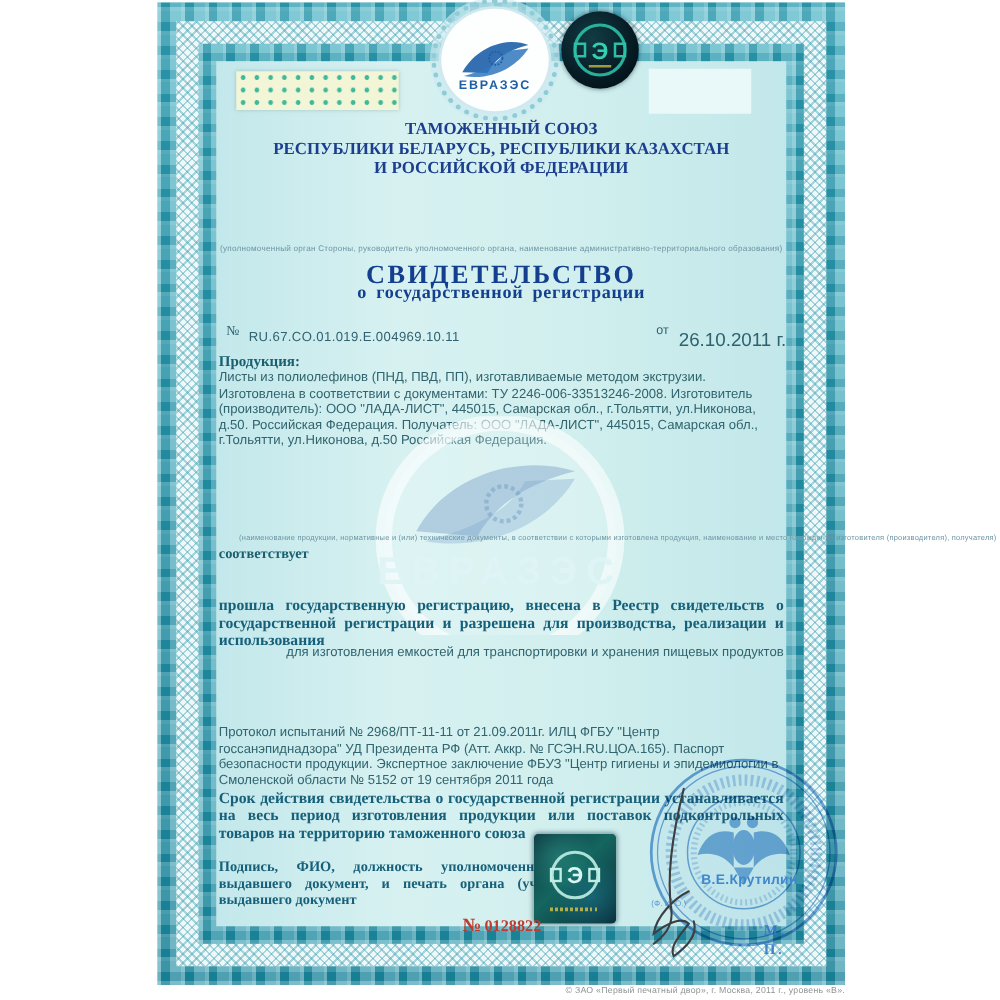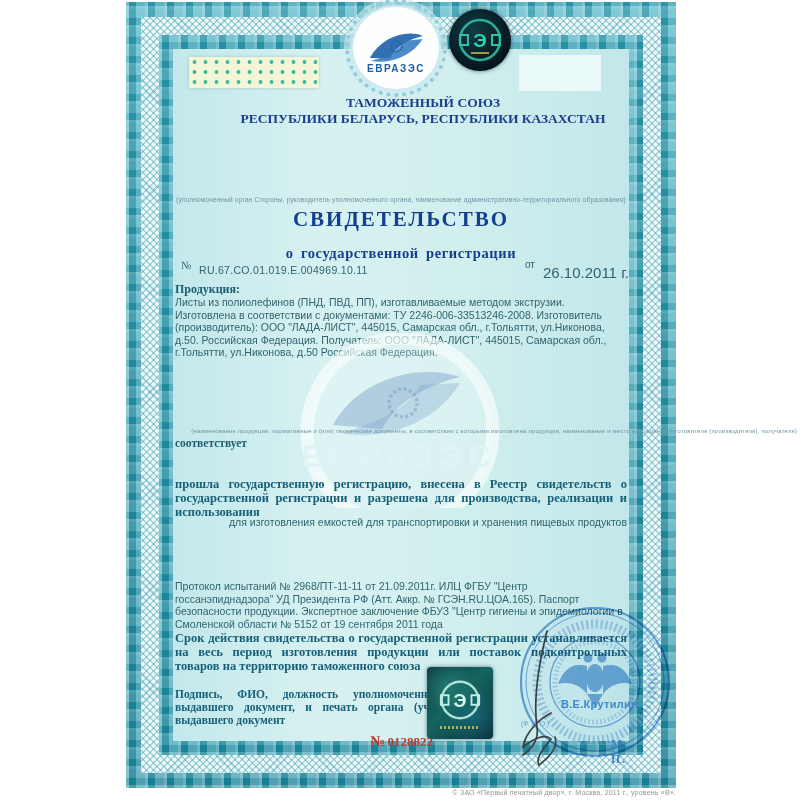--- a/index.html
+++ b/index.html
@@ -59,27 +59,27 @@
   .holo-circle{
     left:276px;top:-40px;width:62px;height:62px;border-radius:50%;
     background:radial-gradient(circle at 40% 35%, #123c44 0%, #071d26 55%, #02080d 100%);
     box-shadow:0 0 4px rgba(0,30,40,.6);
     display:flex;align-items:center;justify-content:center;
   }
   .holo-circle svg{position:static;}
 
   
   .hdr{left:0;top:46px;width:100%;text-align:center;color:#1c3e8e;
-       font-family:"Liberation Serif", serif;font-weight:bold;font-size:13.5px;line-height:15.5px;padding-left:22px;}
+       font-family:"Liberation Serif", serif;font-weight:bold;font-size:13.5px;line-height:15.5px;}
   .authority{left:0;top:97px;width:100%;text-align:center;color:#30646f;font-size:10.8px;line-height:13px;}
   .cap{color:#6d95a3;font-size:6.5px;letter-spacing:.2px;white-space:nowrap;}
   .cap1{left:0;top:147px;width:100%;text-align:center;}
   .title-main{left:0;top:158px;width:100%;text-align:center;color:#143f8e;
        font-family:"Liberation Serif", serif;font-weight:bold;font-size:21px;letter-spacing:2px;}
-  .title-sub{left:0;top:196px;width:100%;text-align:center;color:#143f8e;
+  .title-sub{left:0;top:177px;width:100%;text-align:center;color:#143f8e;
        font-family:"Liberation Serif", serif;font-weight:bold;font-size:14.5px;letter-spacing:.6px;word-spacing:3px;}
 
   .num-label{left:8px;top:210px;font-family:"Liberation Serif", serif;font-size:11px;color:#2f6270;}
   .num-value{left:26px;top:215px;font-size:10.5px;color:#2f6270;letter-spacing:.3px;}
   .date-label{left:352px;top:210px;font-size:10px;color:#2f6270;}
   .date-value{left:370px;top:215px;font-size:15px;color:#2f6270;}
 
   .lbl-bold{font-family:"Liberation Serif", serif;font-weight:bold;color:#195f70;font-size:12px;}
   .body-txt{font-size:10.5px;line-height:12.6px;color:#30646f;width:452px;left:2px;}
   .para-bold{
@@ -158,20 +158,21 @@
         <rect x="4" y="19" width="8" height="10" fill="none" stroke="#2ec0a6" stroke-width="2"></rect>
         <rect x="36" y="19" width="8" height="10" fill="none" stroke="#2ec0a6" stroke-width="2"></rect>
         <text x="24" y="31" font-size="19" font-weight="bold" fill="#35d0b0" text-anchor="middle" font-family="Liberation Sans, sans-serif">Э</text>
         <rect x="15" y="36" width="18" height="2" fill="#c8b545" opacity=".8"></rect>
       </svg>
     </div>
 
     <div class="hdr">
       <div style="position:static;">ТАМОЖЕННЫЙ СОЮЗ</div>
       <div style="position:static;">РЕСПУБЛИКИ БЕЛАРУСЬ, РЕСПУБЛИКИ КАЗАХСТАН</div>
+      <div style="position:static;">И РОССИЙСКОЙ ФЕДЕРАЦИИ</div>
     </div>
 
     <div class="cap cap1">(уполномоченный орган Стороны, руководитель уполномоченного органа, наименование административно-территориального образования)</div>
 
     <div class="title-main">СВИДЕТЕЛЬСТВО</div>
     <div class="title-sub">о государственной регистрации</div>
 
     <div class="num-label">№</div>
     <div class="num-value">RU.67.CO.01.019.E.004969.10.11</div>
     <div class="date-label">от</div>

